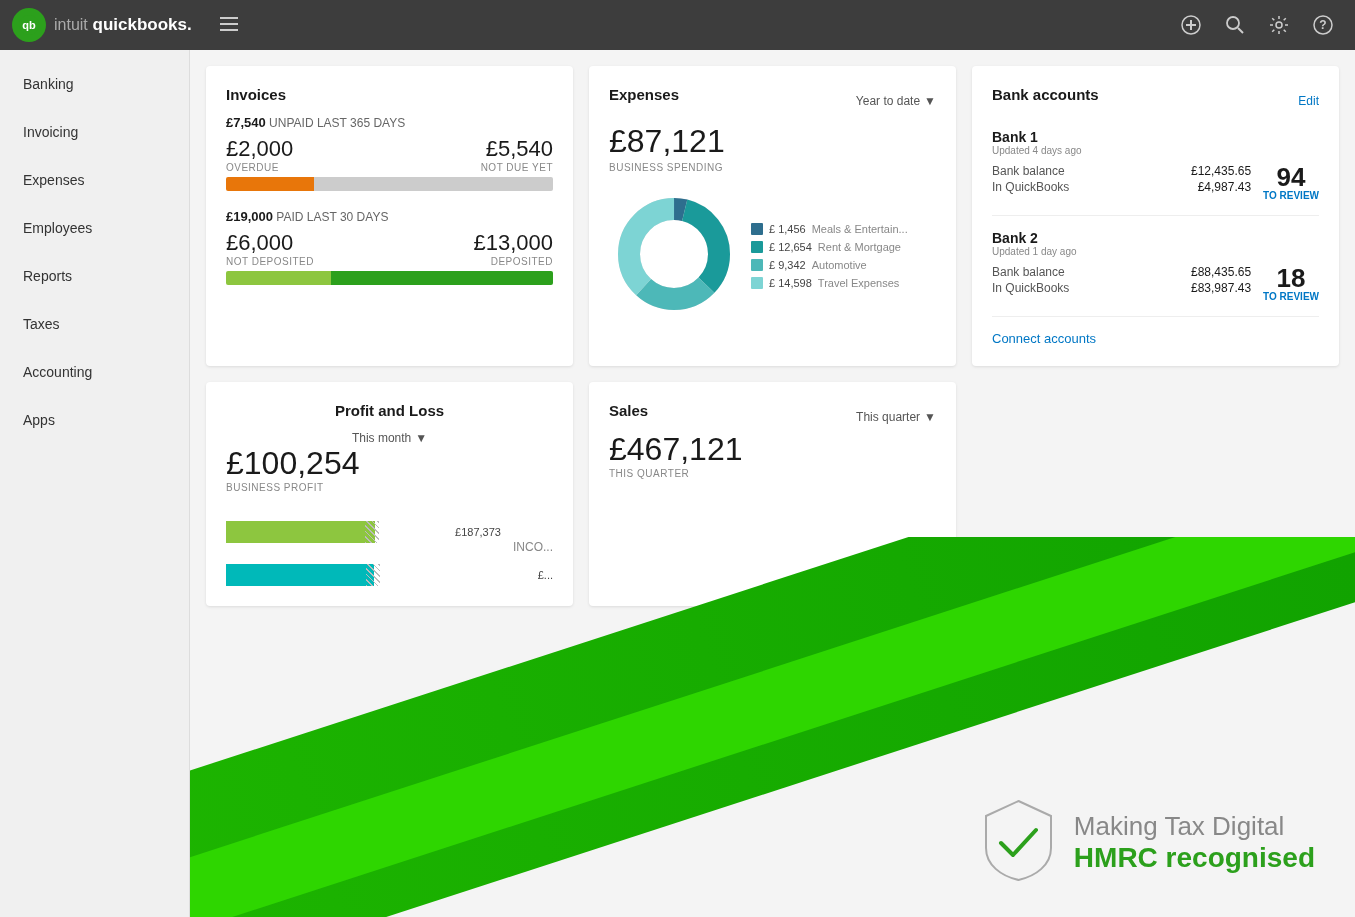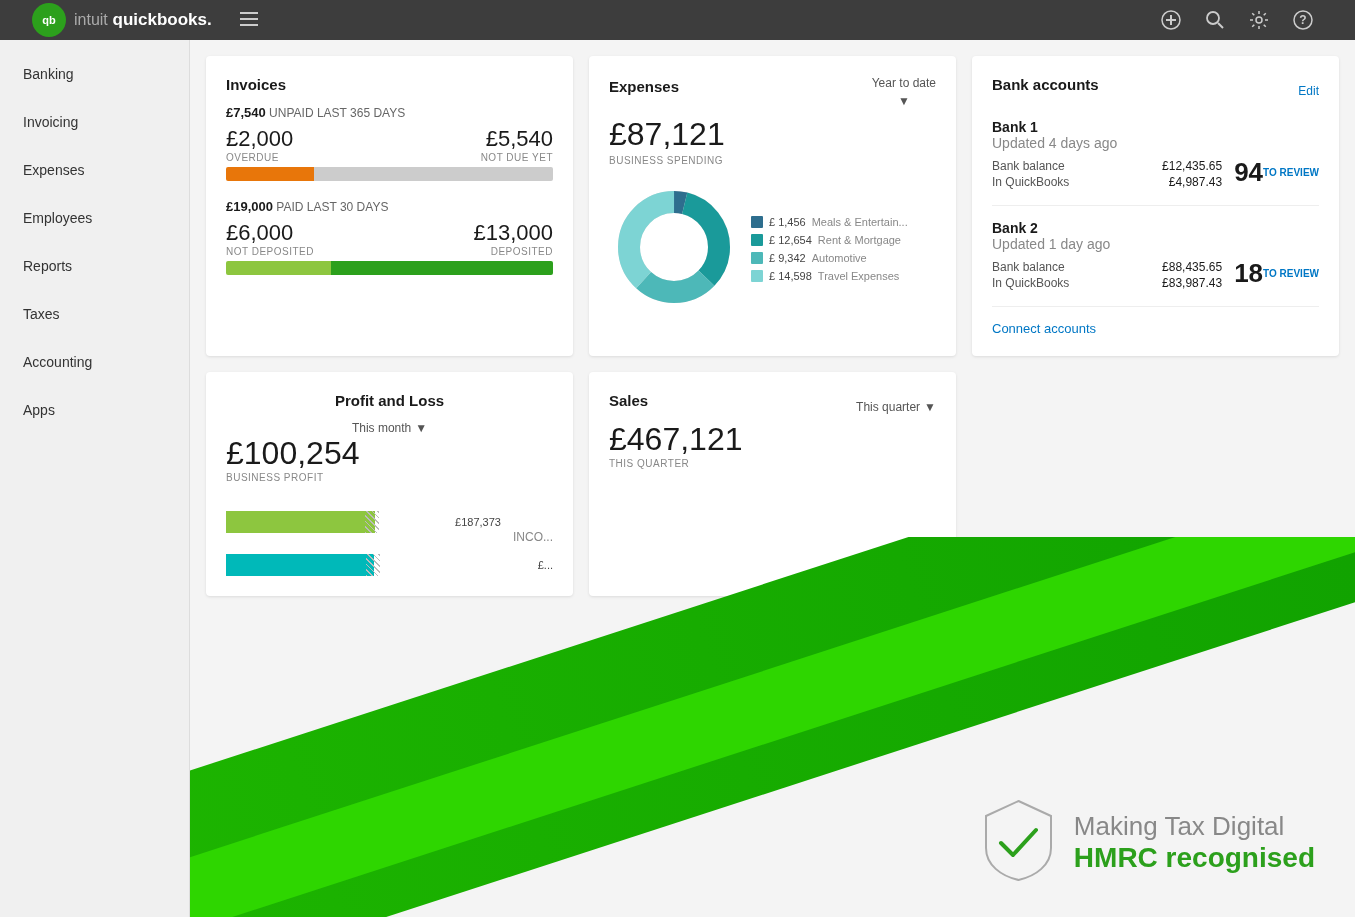--- a/index.html
+++ b/index.html
@@ -1,24 +1,24 @@
 <!DOCTYPE html>
 <html><head>
   <meta charset="utf-8">
   <style>
     * { margin: 0; padding: 0; box-sizing: border-box; }
     body { font-family: 'Helvetica Neue', Arial, sans-serif; background: #f4f4f4; width: 1355px; height: 917px; overflow: hidden; display: flex; flex-direction: column; }
 
     
     .top-nav {
       background: #3d3d3d;
-      height: 40px;
-      display: flex;
-      align-items: center;
-      padding: 0 32px;
+      height: 50px;
+      display: flex;
+      align-items: center;
+      padding: 0 12px;
       flex-shrink: 0;
     }
     .logo-area {
       display: flex;
       align-items: center;
       gap: 8px;
       margin-right: 20px;
     }
     .logo-icon {
       width: 34px; height: 34px;
@@ -152,21 +152,20 @@
       align-items: center;
       margin-bottom: 8px;
     }
     .expenses-period {
       font-size: 12px;
       color: #555;
       display: flex;
       align-items: center;
       gap: 4px;
       cursor: pointer;
-      flex-direction: column;
     }
     .expenses-amount {
       font-size: 32px;
       font-weight: 300;
       color: #1a1a1a;
       margin-bottom: 2px;
     }
     .expenses-sublabel {
       font-size: 10px;
       color: #888;
@@ -218,21 +217,21 @@
       padding-bottom: 14px;
       border-bottom: 1px solid #eee;
     }
     .bank-account:last-of-type { border-bottom: none; }
     .bank-name {
       font-size: 14px;
       font-weight: 600;
       color: #1a1a1a;
     }
     .bank-updated {
-      font-size: 14px;
+      font-size: 10px;
       color: #888;
       margin-bottom: 8px;
     }
     .bank-balances {
       display: flex;
       align-items: flex-start;
     }
     .bank-balance-cols {
       flex: 1;
     }
@@ -243,21 +242,21 @@
       color: #555;
       margin-bottom: 2px;
     }
     .bank-balance-amount {
       font-size: 12px;
       color: #1a1a1a;
       font-weight: 500;
     }
     .review-badge {
       display: flex;
-      flex-direction: row;
+      flex-direction: column;
       align-items: center;
       margin-left: 12px;
     }
     .review-number {
       font-size: 26px;
       font-weight: 700;
       color: #1a1a1a;
       line-height: 1;
     }
     .review-label {

